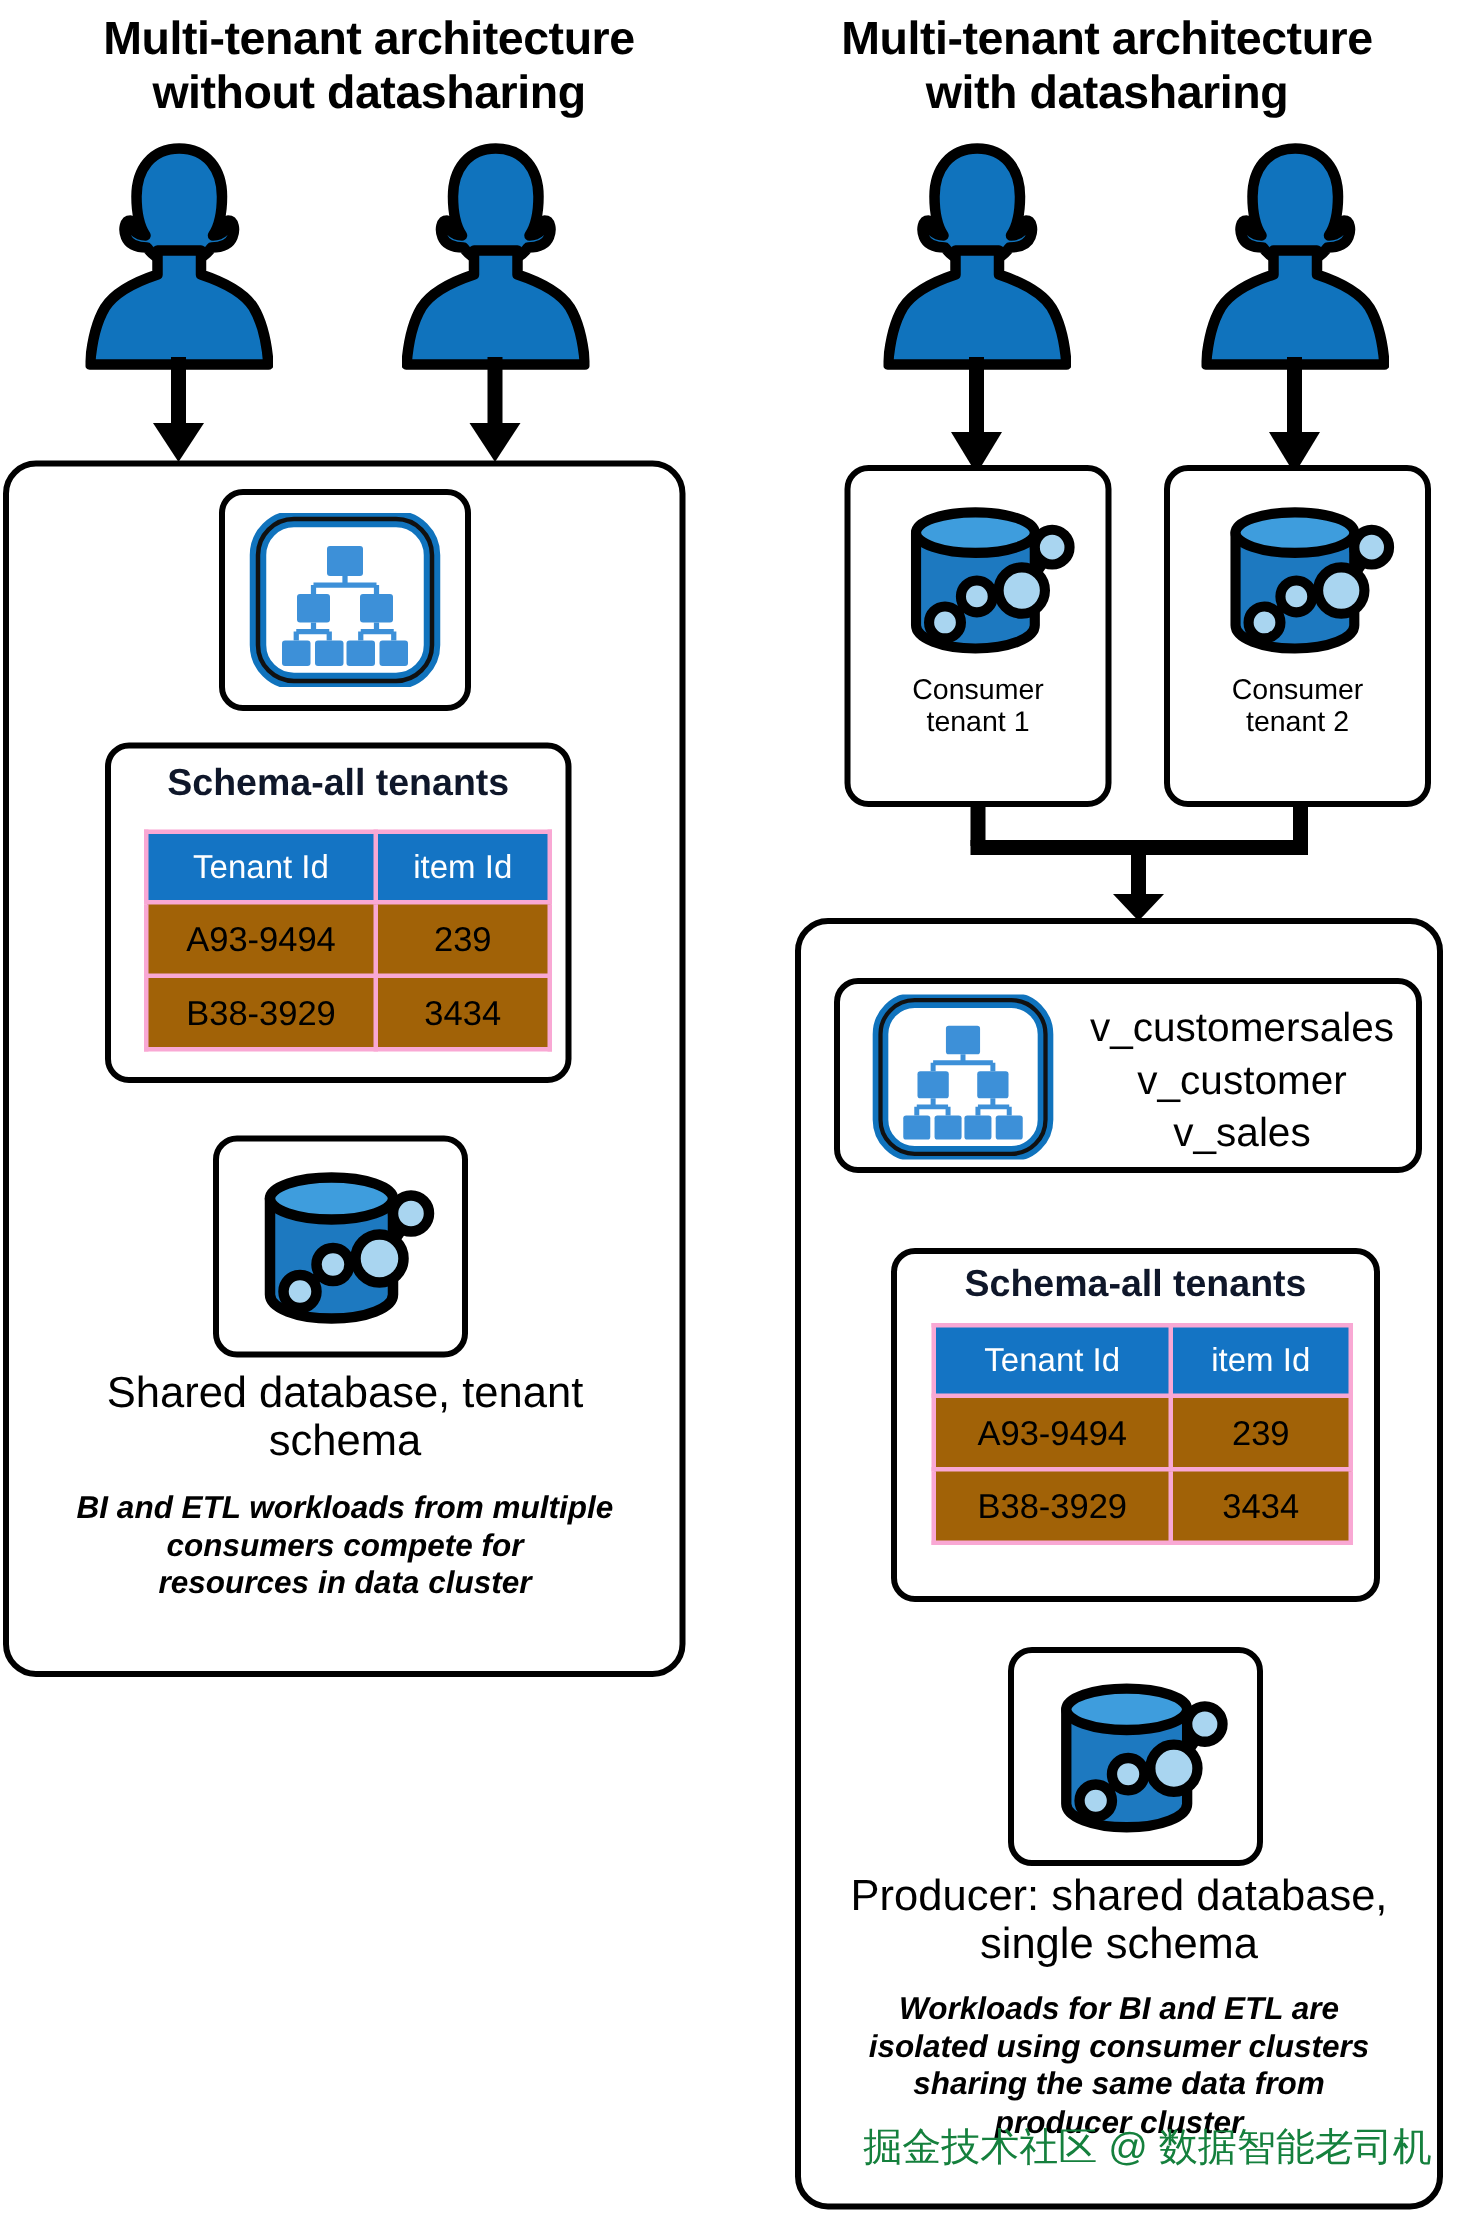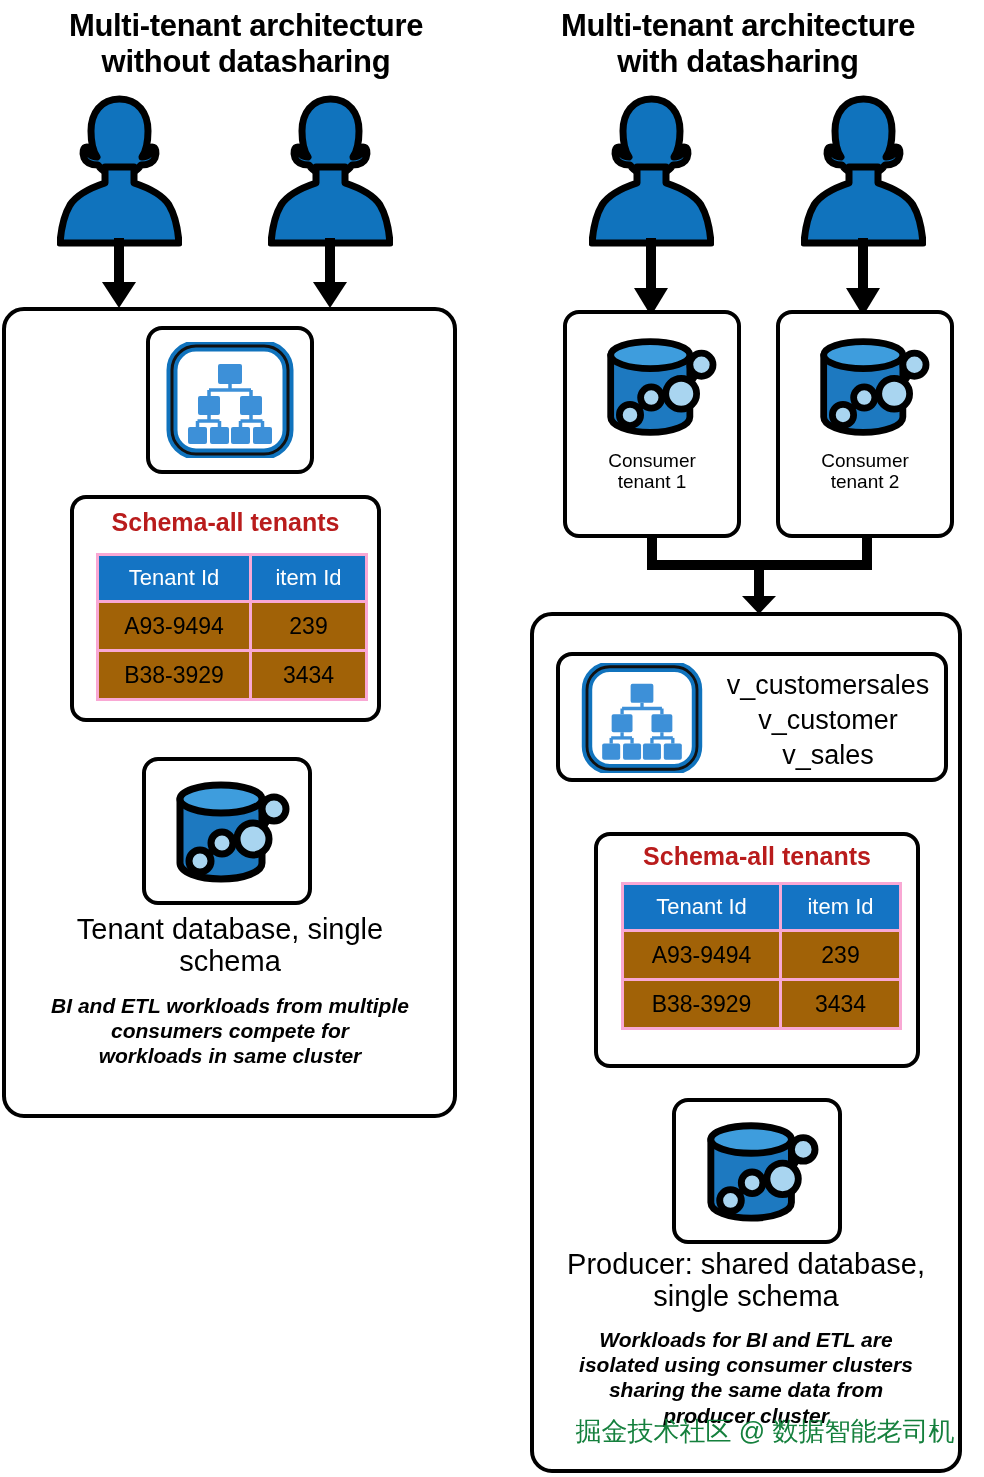--- a/index.html
+++ b/index.html
@@ -72,21 +72,21 @@
   
   .db-icon { position:absolute; }
   .db-icon svg { display:block; width:100%; height:100%; }
 
   
   .tbl-title {
     position: absolute;
     text-align: center;
     font-weight: bold;
     font-size: 25px;
-    color: #b91c1c;
+    color: #0f172a;
     white-space: nowrap;
   }
   table.schema-table {
     position: absolute;
     border-collapse: collapse;
     table-layout: fixed;
   }
   table.schema-table th,
   table.schema-table td {
     border: 3px solid #f9a8d4;
@@ -294,27 +294,27 @@
         <path d="M87 68 L108 38"></path>
       </g>
       <circle cx="34" cy="88" r="11" fill="#a9d5f0" stroke="#000" stroke-width="7"></circle>
       <circle cx="56" cy="70" r="11" fill="#a9d5f0" stroke="#000" stroke-width="7"></circle>
       <circle cx="87" cy="66" r="16" fill="#a9d5f0" stroke="#000" stroke-width="7"></circle>
       <circle cx="108" cy="36" r="12" fill="#a9d5f0" stroke="#000" stroke-width="7"></circle>
     </svg>
   </div>
 
   <div class="caption-main" style="left:20px; top:913px; width:420px;">
-    <span style="white-space:pre-line;">Tenant database, single
+    <span style="white-space:pre-line;">Shared database, tenant
 schema</span>
   </div>
   <div class="caption-sub" style="left:16px; top:993px; width:428px;">
     <span style="white-space:pre-line;">BI and ETL workloads from multiple
 consumers compete for
-workloads in same cluster</span>
+resources in data cluster</span>
   </div>
 
   <div class="card" style="left:563px; top:310px; width:178px; height:228px;">
     <div class="db-icon" style="left:28px; top:16px; width:126px; height:112px;">
       <svg viewBox="0 0 126 116" xmlns="http://www.w3.org/2000/svg">
         <path d="M14 26 L14 90 C14 99 32 106 55 106 C78 106 96 99 96 90 L96 26 Z" fill="#1d79c0" stroke="#000" stroke-width="7" stroke-linejoin="round"></path>
         <ellipse cx="55" cy="26" rx="41" ry="14" fill="#3e9ddd" stroke="#000" stroke-width="7"></ellipse>
         <g stroke="#000" stroke-width="7" fill="none" stroke-linecap="round">
           <path d="M34 88 L56 70"></path>
           <path d="M56 70 L87 68"></path>

